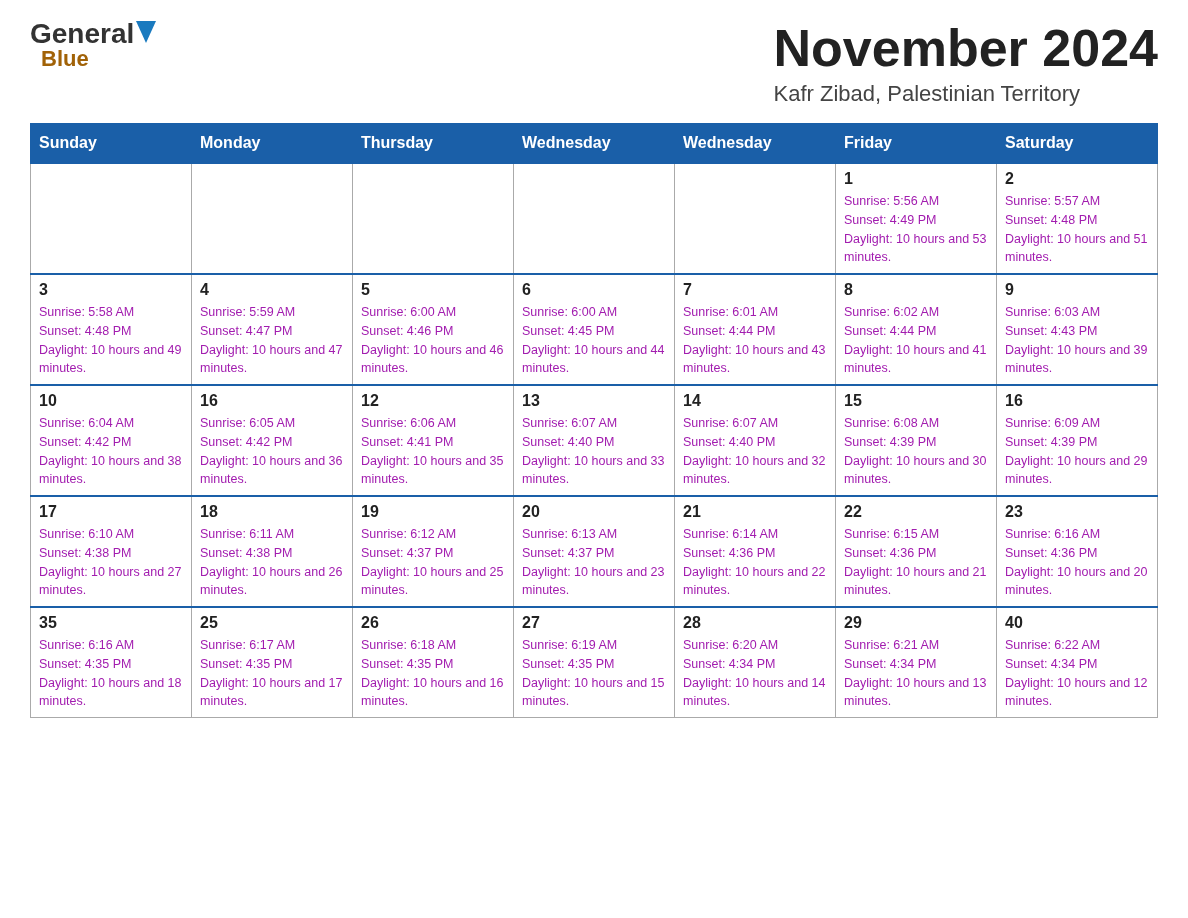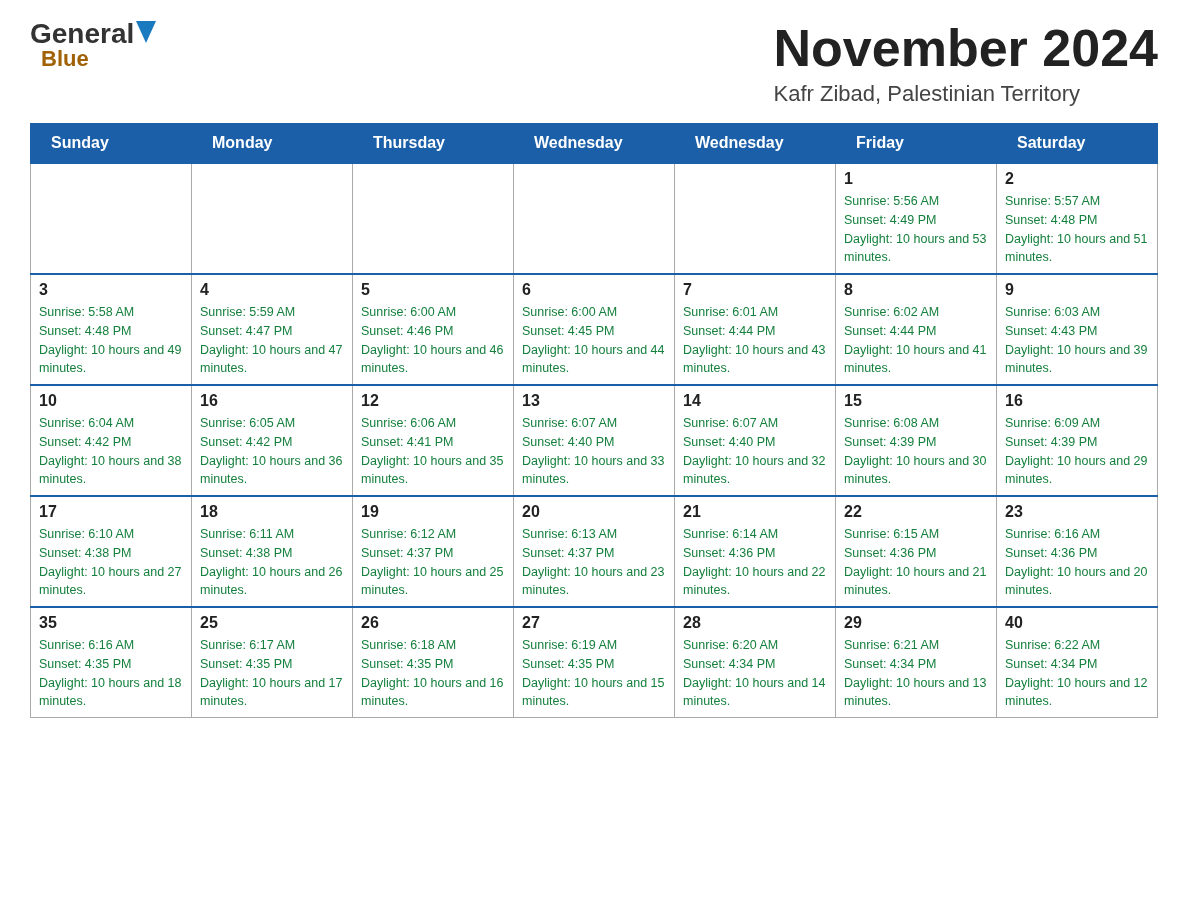--- a/index.html
+++ b/index.html
@@ -51,41 +51,41 @@
     .calendar-table {
       width: 100%;
       border-collapse: collapse;
       border: 1px solid #999;
     }
     .calendar-table th {
       background-color: #1a5fa8;
       color: #fff;
       font-size: 16px;
       font-weight: bold;
-      padding: 10px 20px;
+      padding: 10px 8px;
       text-align: left;
       border: 1px solid #1a5fa8;
     }
     .calendar-table td {
       vertical-align: top;
       padding: 6px 8px;
       border: 1px solid #aaa;
       width: 14.28%;
       min-height: 100px;
       height: 110px;
     }
     .day-number {
       font-size: 16px;
       font-weight: bold;
       color: #222;
       margin-bottom: 4px;
     }
     .day-info {
       font-size: 12.5px;
-      color: #15803d;
+      color: #a21caf;
       line-height: 1.5;
     }
     .empty-cell {
       background: #fff;
     }
     tr.week-row td {
       border-top: 2px solid #1a5fa8;
     }
   </style>
 </head>

